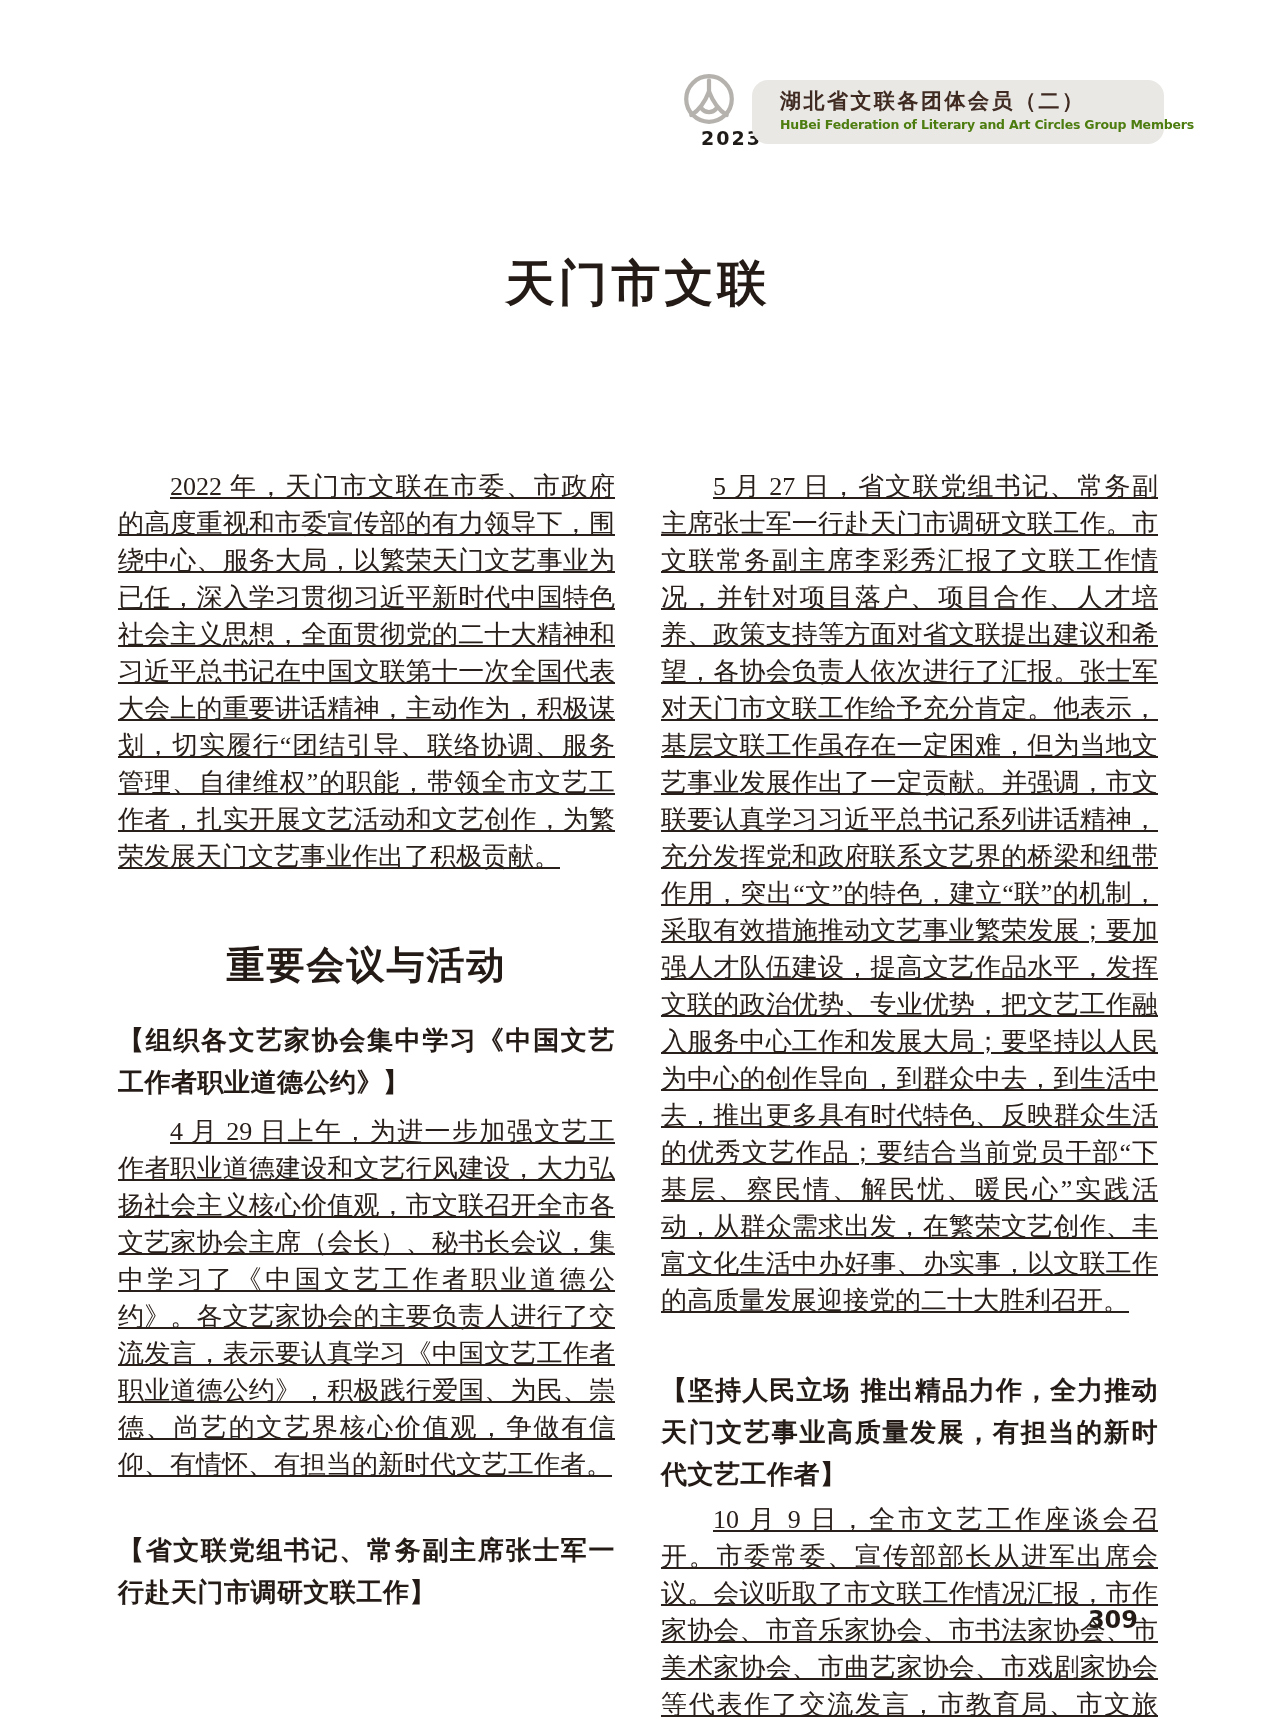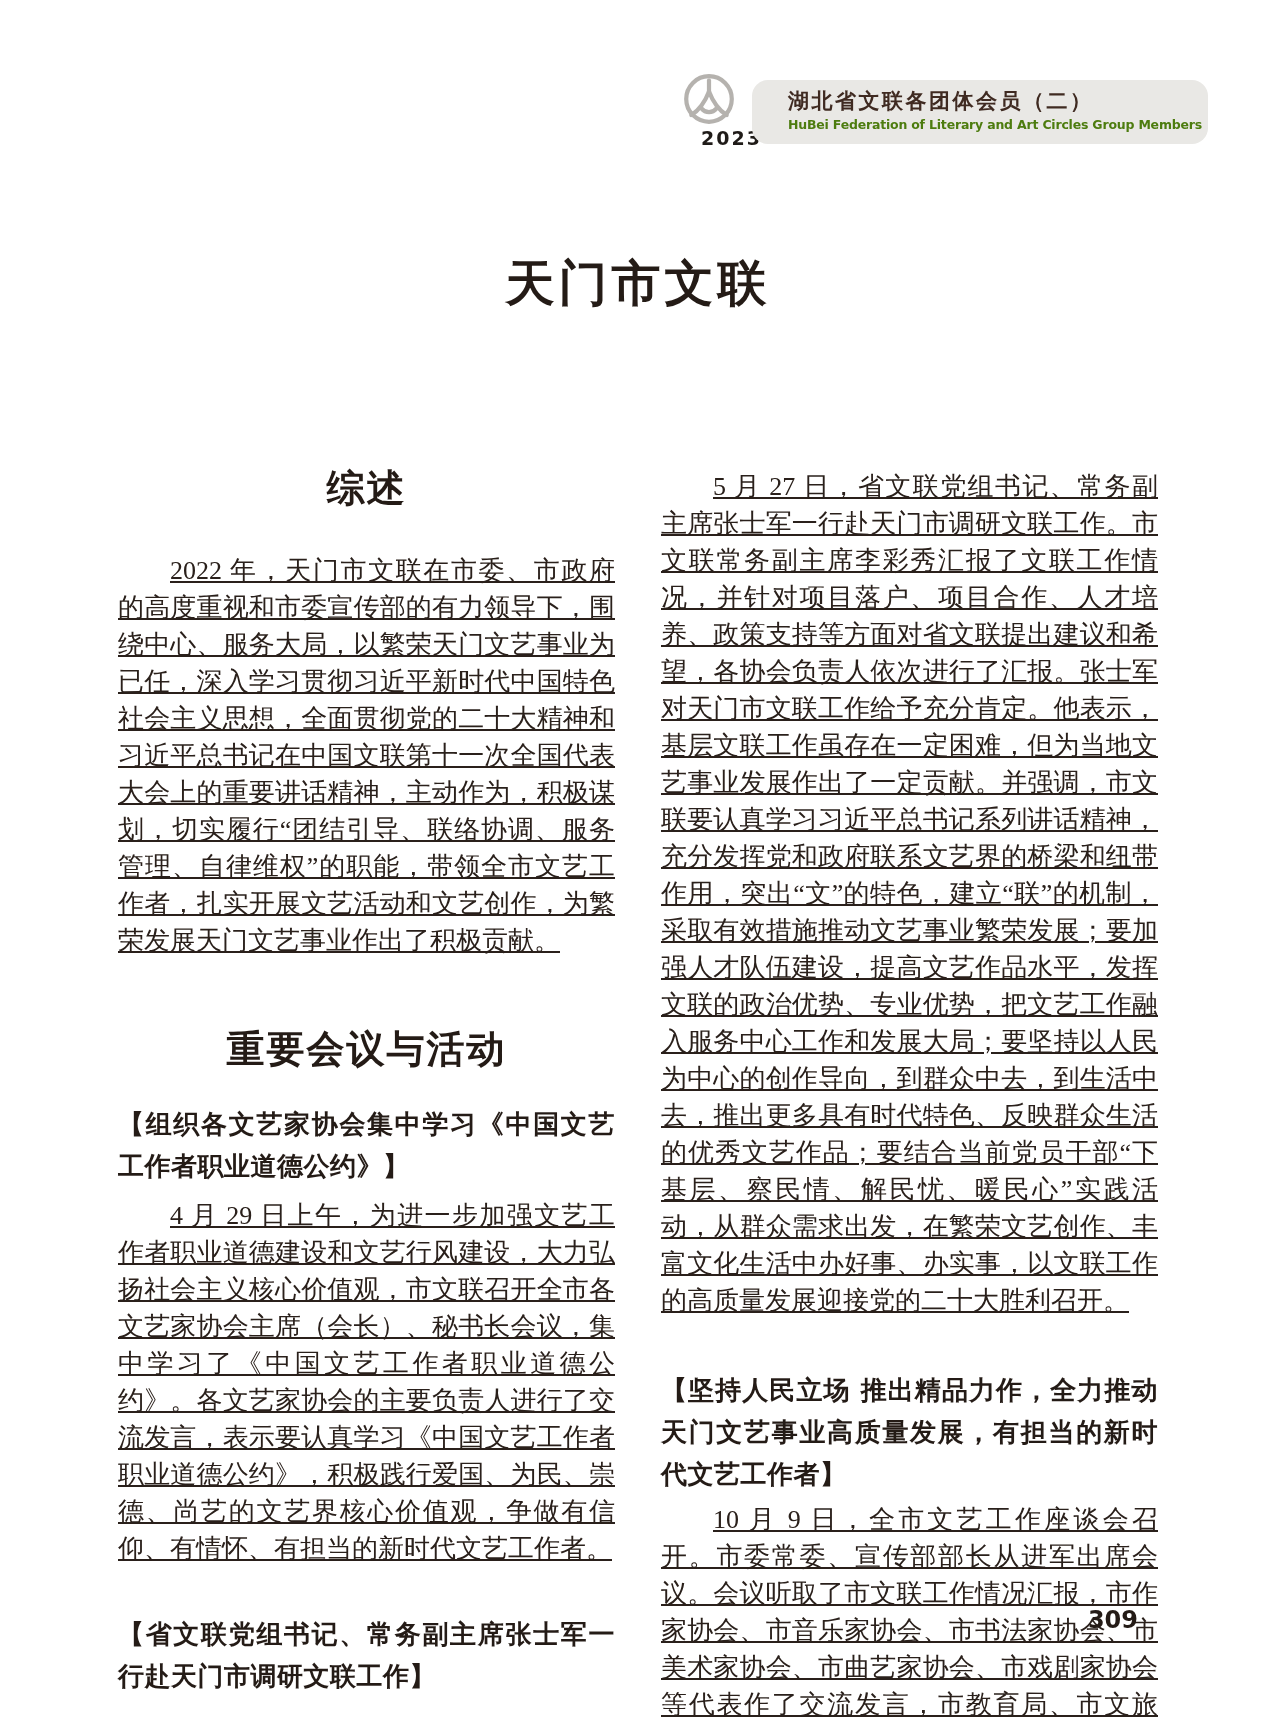--- a/index.html
+++ b/index.html
@@ -11,23 +11,23 @@
   }
 
   
   .logo-block { position:absolute; left:656px; top:72px; width:106px; text-align:right; }
   .logo-block svg { display:block; margin:0 auto; }
   .logo-year {
     margin-top:1px; font-family:"DejaVu Sans","Liberation Sans",sans-serif;
     font-weight:bold; font-size:19px; letter-spacing:2px; color:#1f1b18;
   }
   .banner {
-    position:absolute; left:752px; top:80px; width:456px; height:64px;
+    position:absolute; left:752px; top:80px; width:412px; height:64px;
     background:#e9e8e5; border-radius:16px; box-sizing:border-box;
-    padding:9px 10px 0 36px;
+    padding:9px 10px 0 28px;
   }
   .banner-cn {
     font-family:"DejaVu Sans","Liberation Sans",sans-serif;
     font-weight:bold; font-size:21px; line-height:24px;
     letter-spacing:2.5px; color:#3f2a21; white-space:nowrap;
   }
   .banner-en {
     margin-top:4px; font-family:"DejaVu Sans","Liberation Sans",sans-serif;
     font-weight:bold; font-size:12.5px; letter-spacing:-0.2px;
     color:#4d7c0f; white-space:nowrap;
@@ -96,21 +96,20 @@
   <div class="banner">
     <div class="banner-cn">湖北省文联各团体会员（二）</div>
     <div class="banner-en">HuBei Federation of Literary and Art Circles Group Members</div>
   </div>
 
   <h1 class="page-title">天门市文联</h1>
 
   <div class="columns">
 
     <div class="col">
-      <h2 class="sec-heading overview-heading">综述</h2>
       <p class="body-par">2022 年，天门市文联在市委、市政府的高度重视和市委宣传部的有力领导下，围绕中心、服务大局，以繁荣天门文艺事业为已任，深入学习贯彻习近平新时代中国特色社会主义思想，全面贯彻党的二十大精神和习近平总书记在中国文联第十一次全国代表大会上的重要讲话精神，主动作为，积极谋划，切实履行“团结引导、联络协调、服务管理、自律维权”的职能，带领全市文艺工作者，扎实开展文艺活动和文艺创作，为繁荣发展天门文艺事业作出了积极贡献。</p>
 
       <h2 class="sec-heading meetings-heading">重要会议与活动</h2>
 
       <h3 class="item-title">【组织各文艺家协会集中学习《中国文艺工作者职业道德公约》】</h3>
       <p class="body-par">4 月 29 日上午，为进一步加强文艺工作者职业道德建设和文艺行风建设，大力弘扬社会主义核心价值观，市文联召开全市各文艺家协会主席（会长）、秘书长会议，集中学习了《中国文艺工作者职业道德公约》。各文艺家协会的主要负责人进行了交流发言，表示要认真学习《中国文艺工作者职业道德公约》，积极践行爱国、为民、崇德、尚艺的文艺界核心价值观，争做有信仰、有情怀、有担当的新时代文艺工作者。</p>
 
       <h3 class="item-title gap-top">【省文联党组书记、常务副主席张士军一行赴天门市调研文联工作】</h3>
     </div>
 

